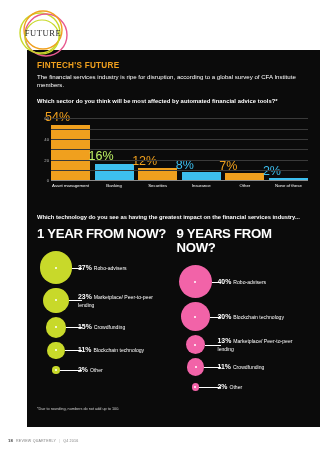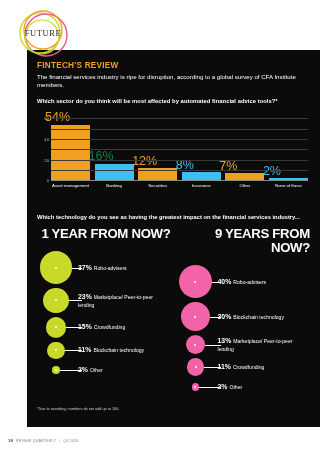--- a/index.html
+++ b/index.html
@@ -146,21 +146,21 @@
     font-size: 5.8px;
     font-weight: bold;
     margin: 22px 0 7px 0;
   }
   #columns {
     display: flex;
     gap: 6px;
   }
   .col { width: 50%; position: relative; }
   .col-head {
-    text-align: right;
+    text-align: left;
     font-size: 13.2px;
     font-weight: bold;
     line-height: 1.02;
     letter-spacing: -0.3px;
     margin: 0 0 9px 0;
     color: #ffffff;
   }
   .row {
     display: flex;
     align-items: center;
@@ -238,34 +238,34 @@
     <circle cx="28" cy="27" r="20" fill="none" stroke="#C8D92A" stroke-width="1.4"></circle>
     <circle cx="34" cy="29" r="21" fill="none" stroke="#E8588F" stroke-width="1.4"></circle>
     <circle cx="31" cy="24" r="19" fill="none" stroke="#F0A01E" stroke-width="1.4"></circle>
     <circle cx="30" cy="31" r="17" fill="none" stroke="#C8D92A" stroke-width="1.2"></circle>
   </svg>
   <div class="logo-word">FUTURE</div>
 </div>
 
 <div id="panel">
 
-  <div class="kicker">FINTECH'S REVIEW</div>
+  <div class="kicker">FINTECH'S FUTURE</div>
   <div class="subtitle">The financial services industry is ripe for disruption, according to a global survey of CFA Institute members.</div>
   <div class="question">Which sector do you think will be most affected by automated financial advice tools?*</div>
 
   <div id="bar-chart">
     <div class="plot" id="plot">
       <div class="bars" id="bars">
           <div class="bar-col">
             <div class="bar-val" style="color: rgb(240, 160, 30); bottom: 56.8px;">54%</div>
             <div class="bar-rect" style="height: 55.8px; background: rgb(240, 160, 30);"></div>
             <div class="bar-label">Asset management</div>
           </div>
           <div class="bar-col">
-            <div class="bar-val" style="color: #15803d; bottom: 17.5333px;">16%</div>
+            <div class="bar-val" style="color: #bef264; bottom: 17.5333px;">16%</div>
             <div class="bar-rect" style="height: 16.5333px; background: rgb(61, 191, 239);"></div>
             <div class="bar-label">Banking</div>
           </div>
           <div class="bar-col">
             <div class="bar-val" style="color: rgb(240, 160, 30); bottom: 13.4px;">12%</div>
             <div class="bar-rect" style="height: 12.4px; background: rgb(240, 160, 30);"></div>
             <div class="bar-label">Securities</div>
           </div>
           <div class="bar-col">
             <div class="bar-val" style="color: rgb(61, 191, 239); bottom: 9.26667px;">8%</div>

